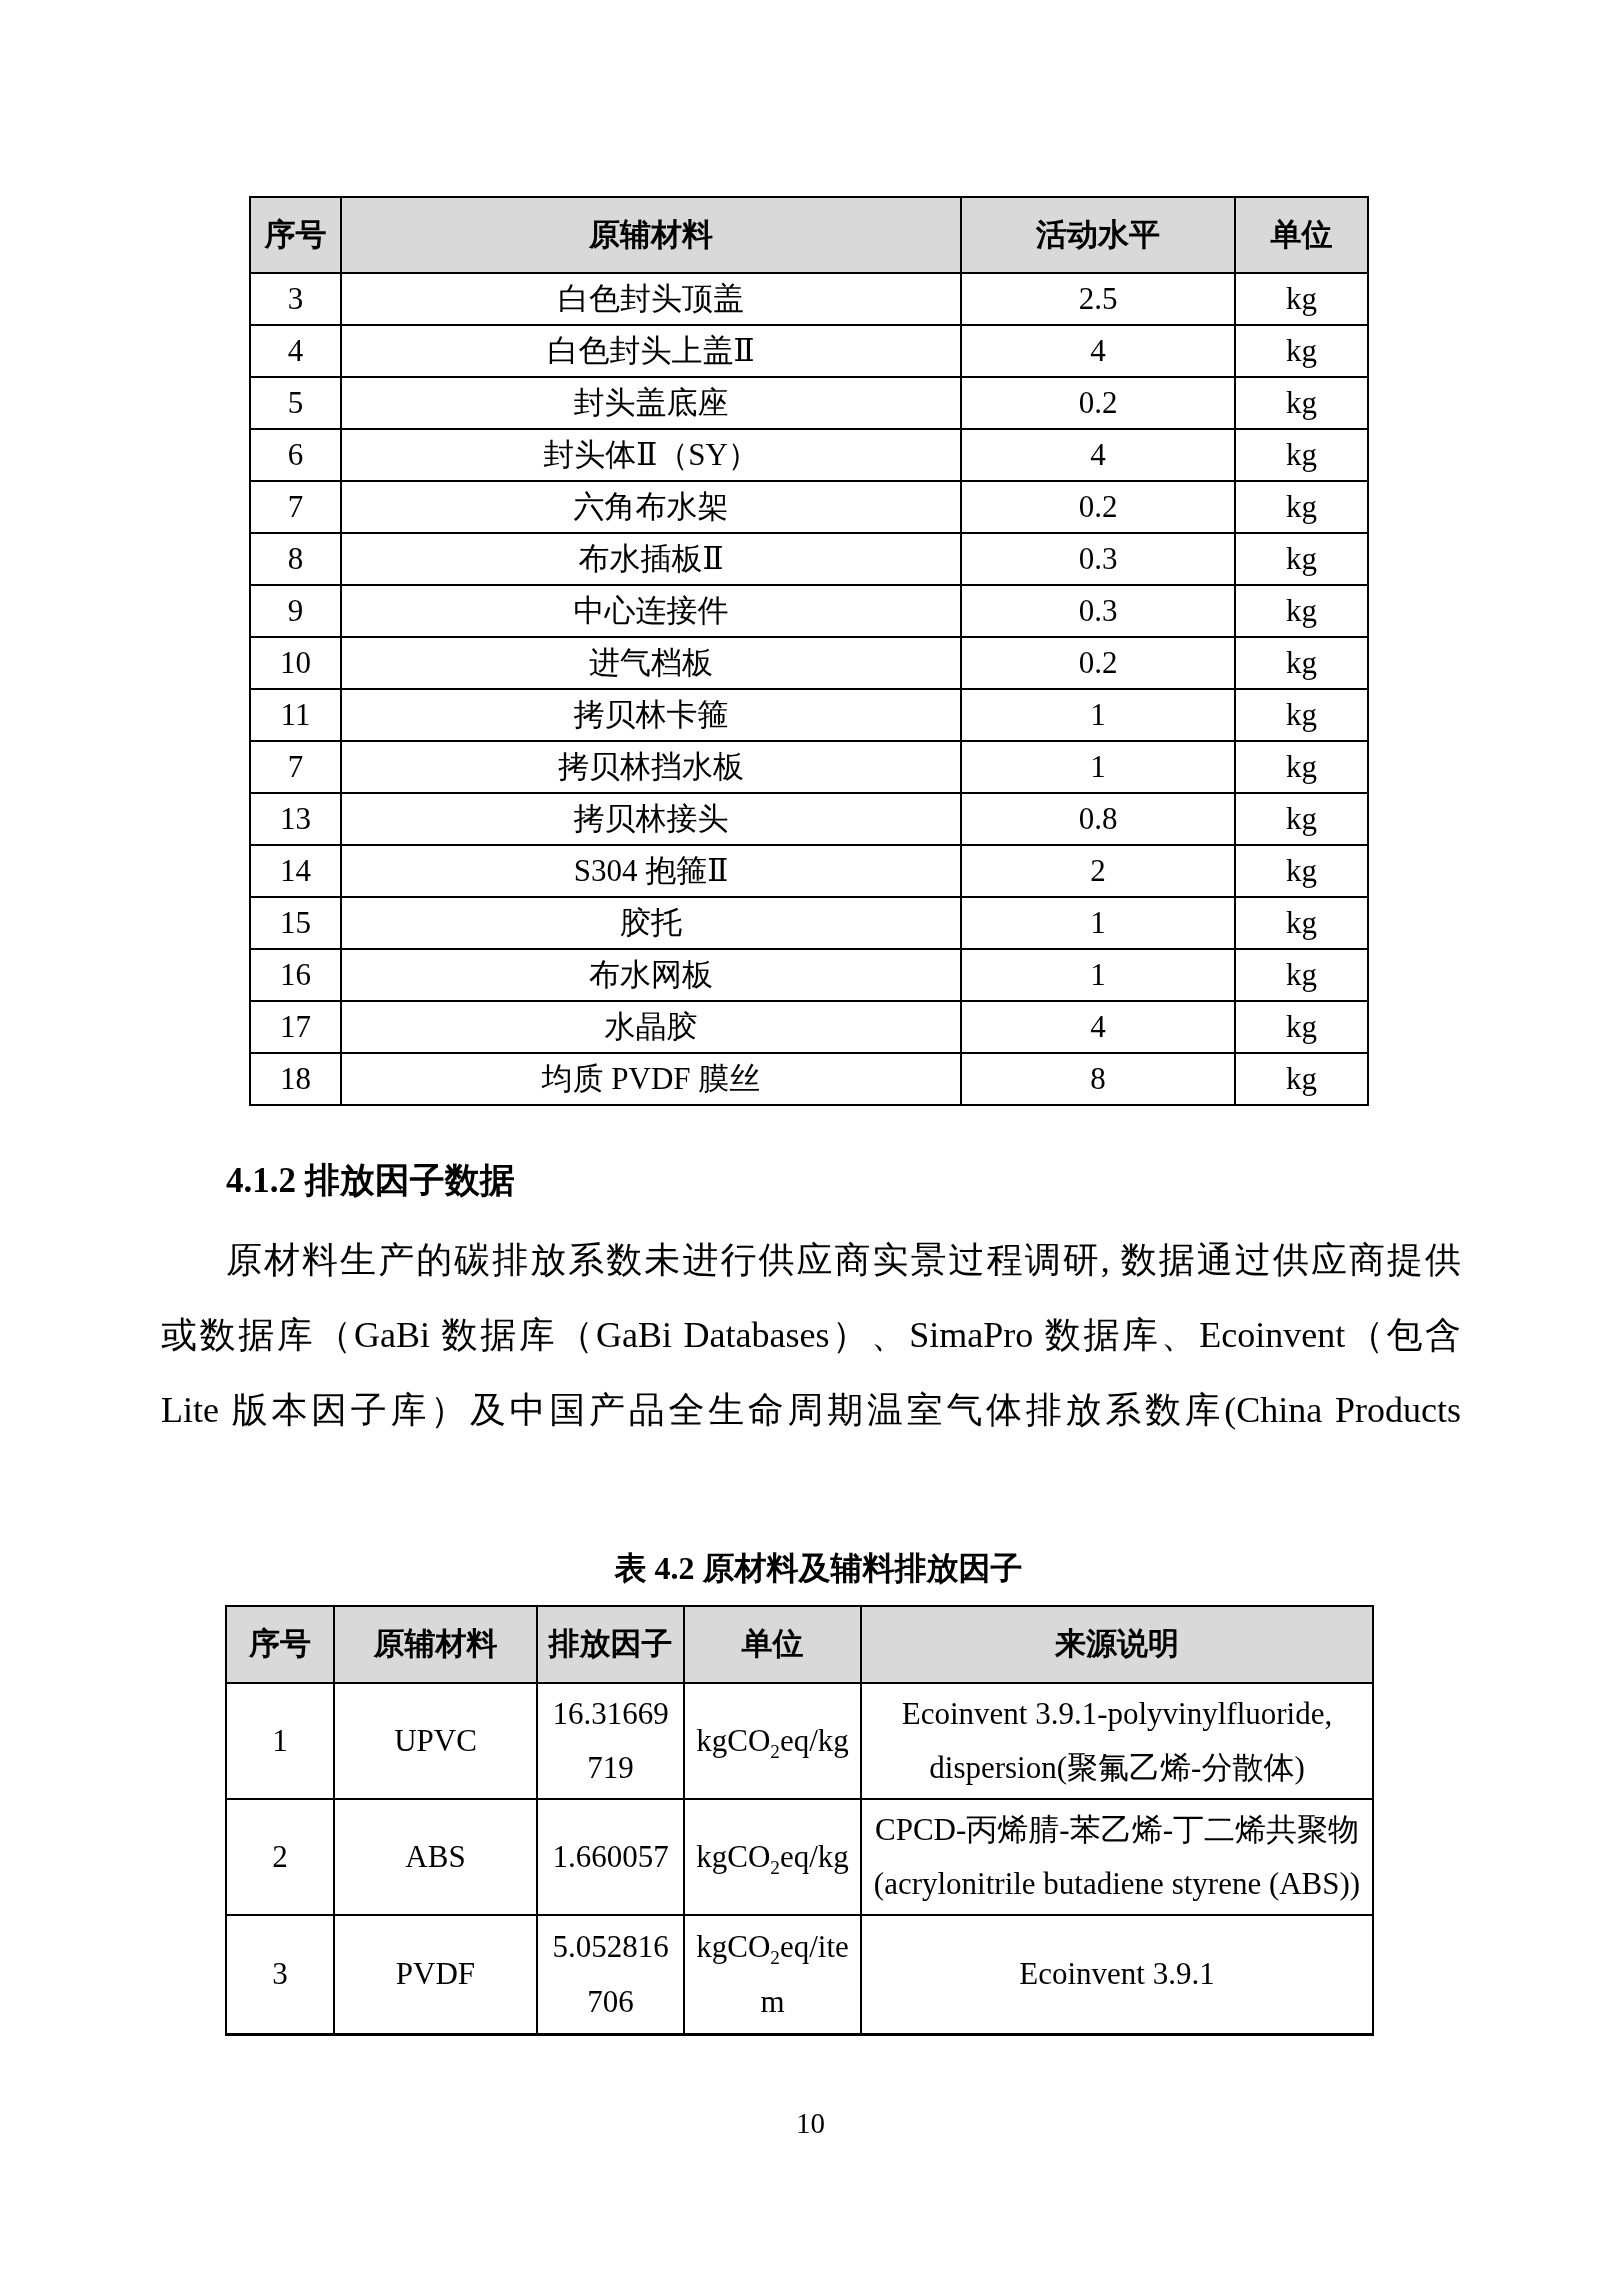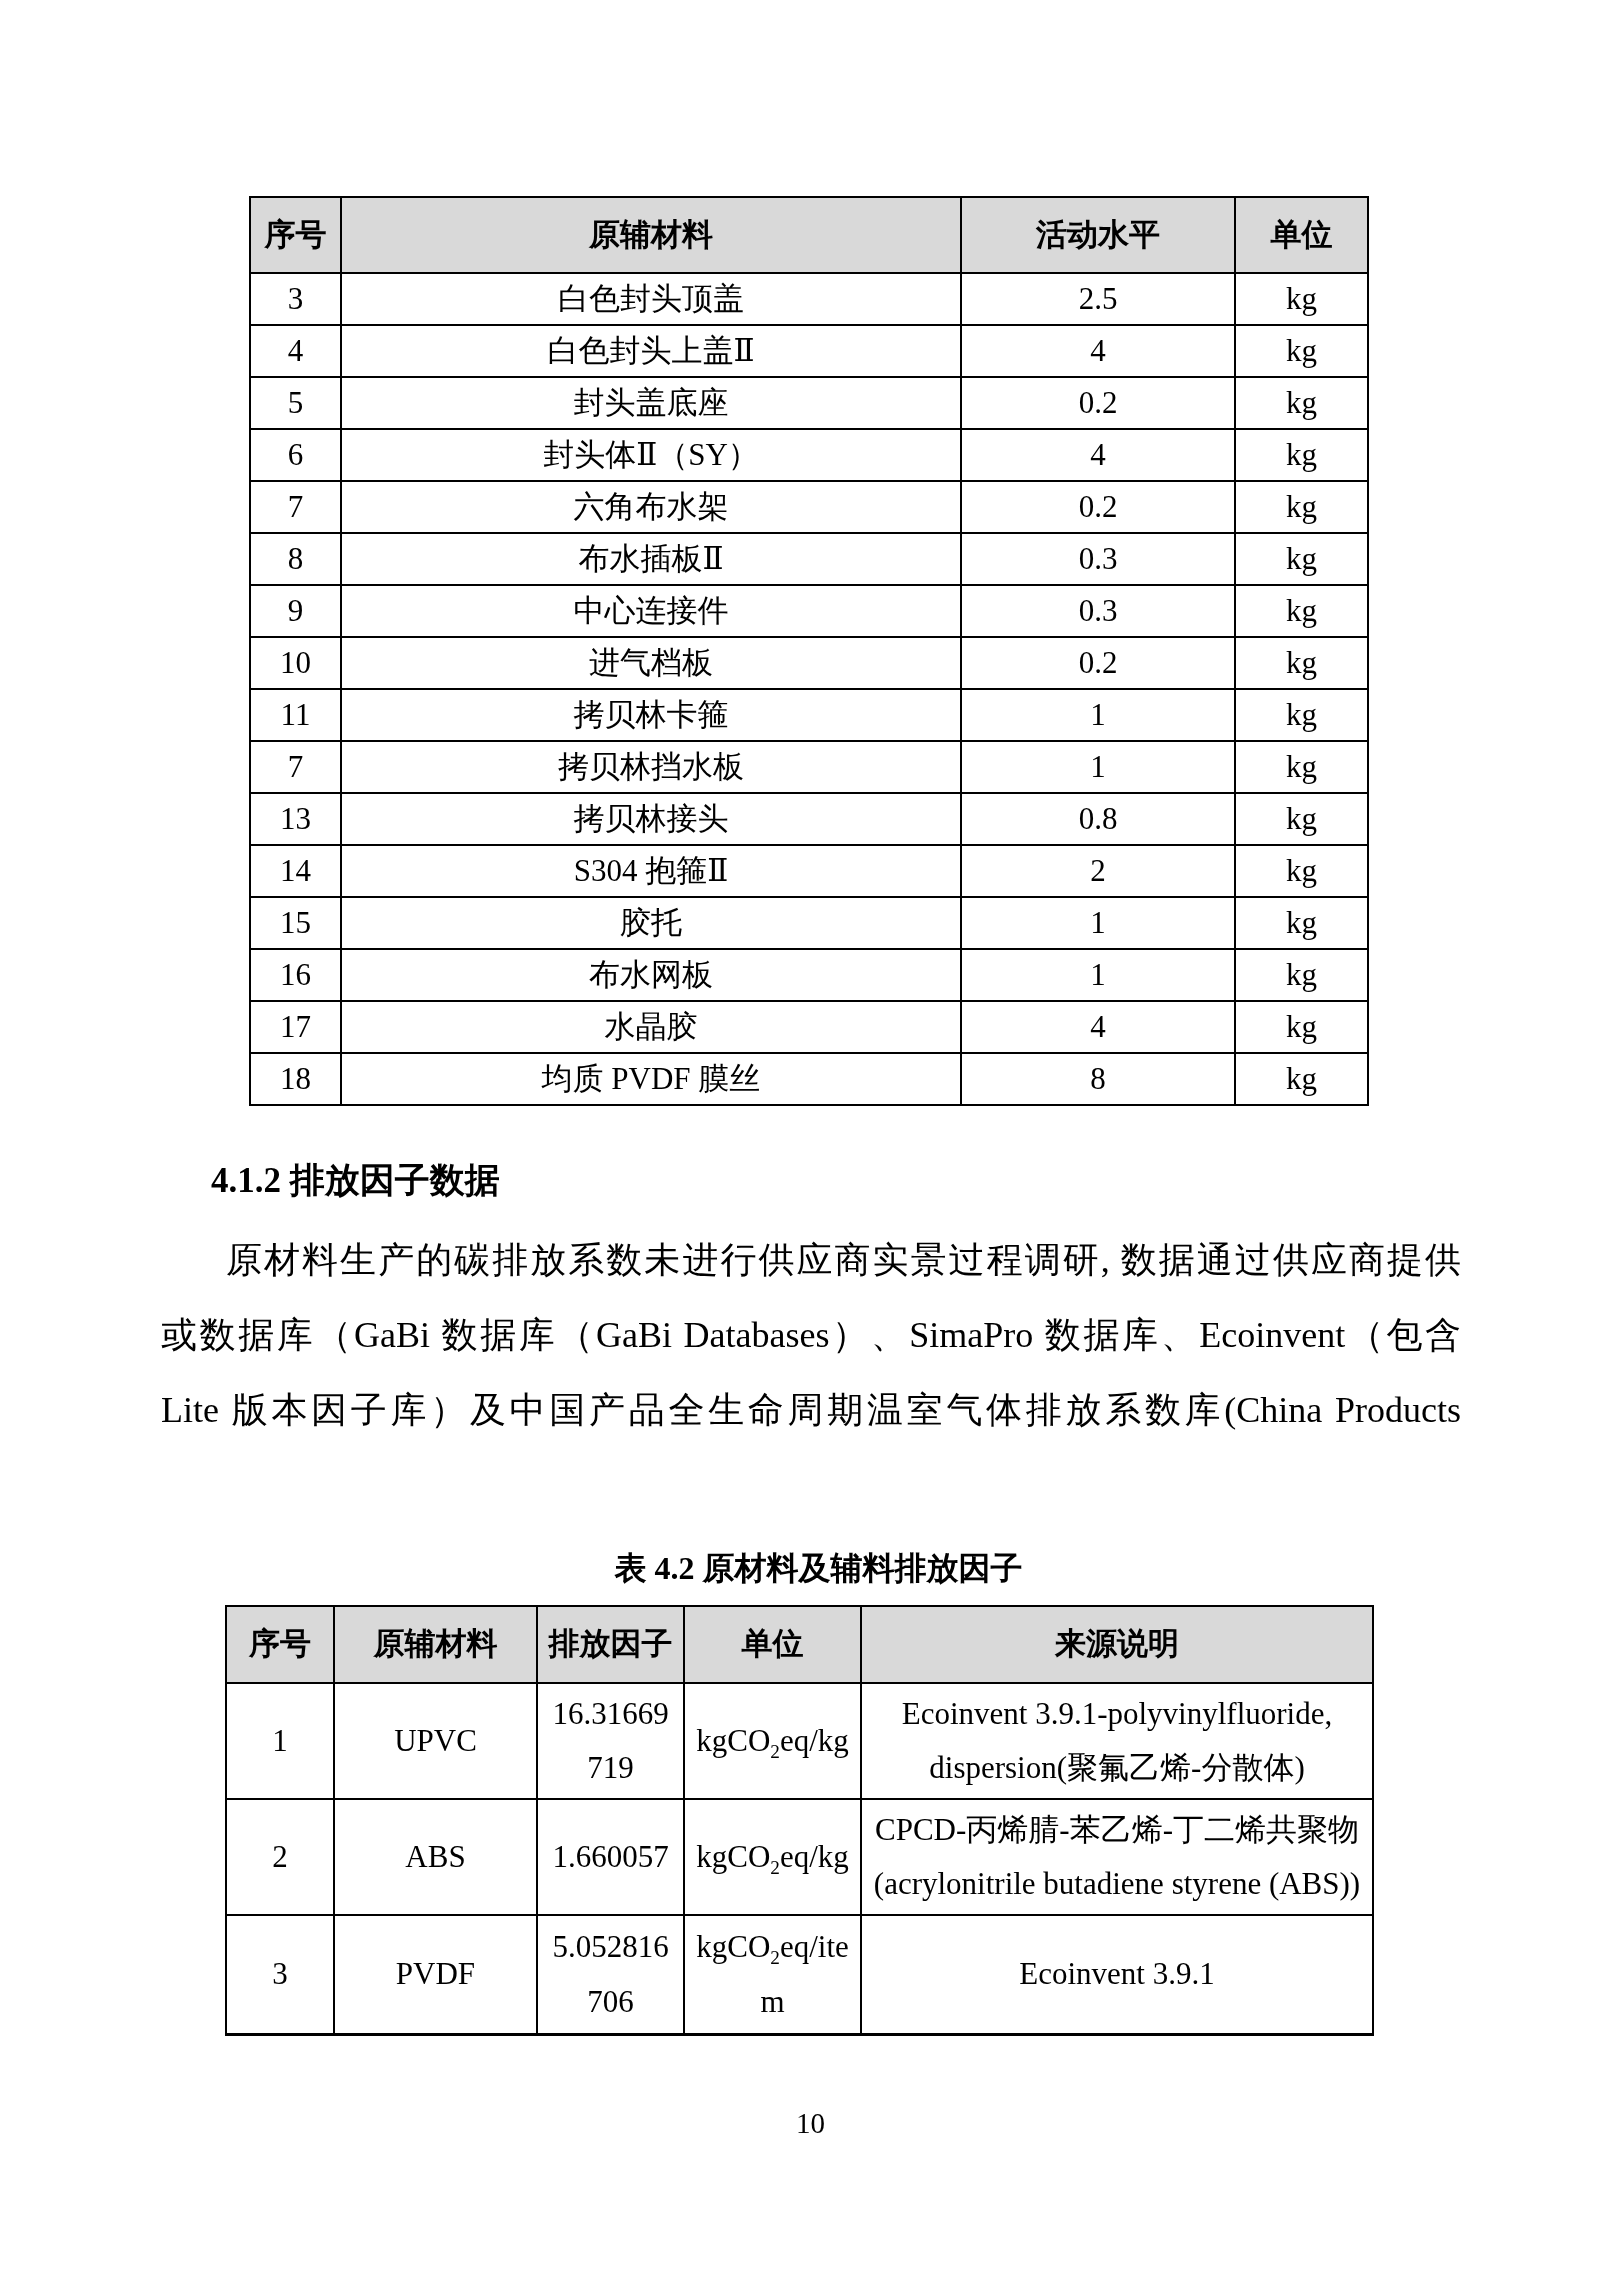--- a/index.html
+++ b/index.html
@@ -23,21 +23,21 @@
   #table2 th{height:75px;}
   #table2 tr.row-a td{height:106px;}
   #table2 tr.row-b td{height:106px;}
   #table2 tr.row-c td{height:94px;}
   #table2 td.factor-cell{word-break:break-all;padding:0 7.8px;line-height:1.75;}
   #table2 td.unit-cell{word-break:break-all;padding:4px 2px;line-height:1.75;}
   #table2 td.source-cell{padding:0 5.9px;line-height:1.75;}
   sub{font-size:0.62em;}
 
   .section-heading{
-    position:absolute;left:211px;top:1157px;
+    position:absolute;left:226px;top:1157px;
     font-size:35px;font-weight:bold;white-space:nowrap;
   }
   .paragraph{position:absolute;left:161px;top:1223px;width:1300px;}
   .pline{
     height:75px;line-height:75px;font-size:36px;white-space:nowrap;
     text-align:justify;text-align-last:justify;
   }
   .pline.indent{padding-left:65px;}
   .pline.last{text-align:left;text-align-last:left;}
   .table-caption{

